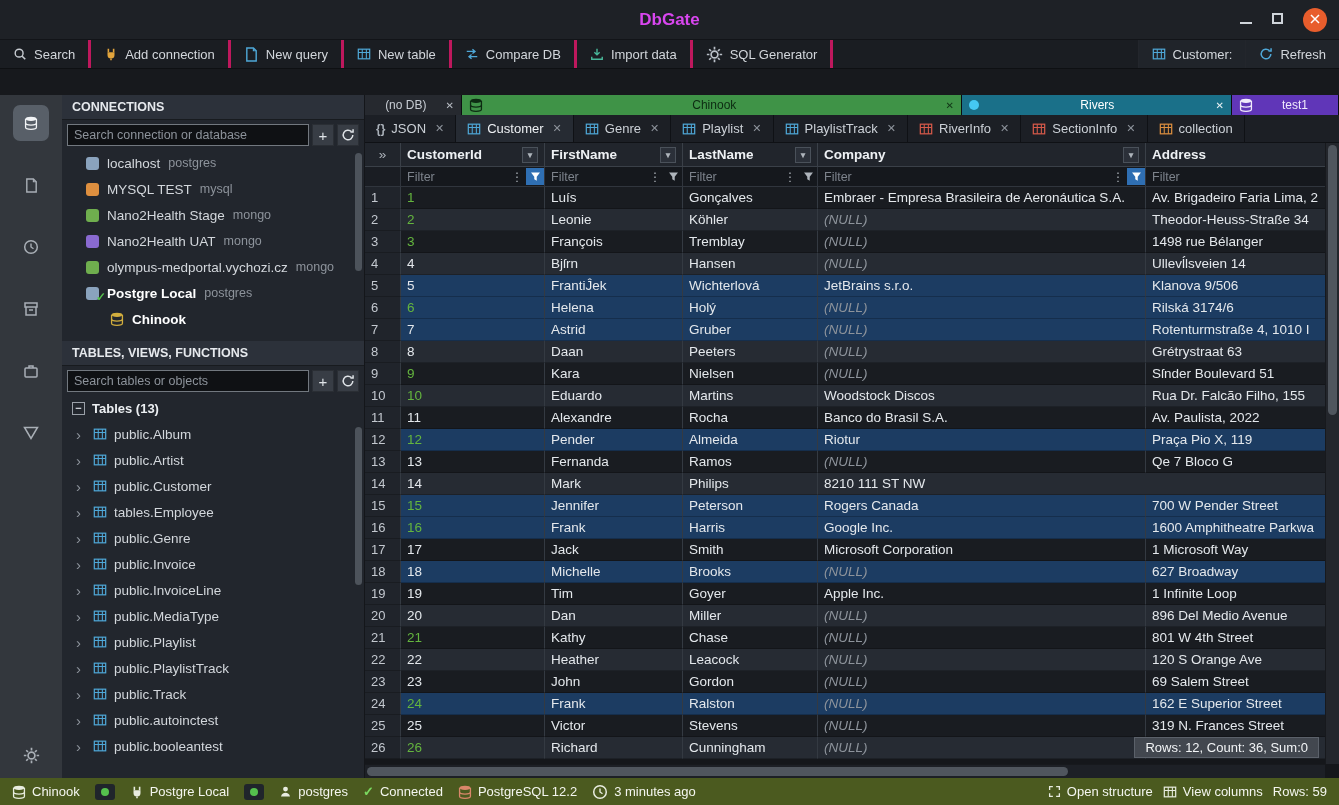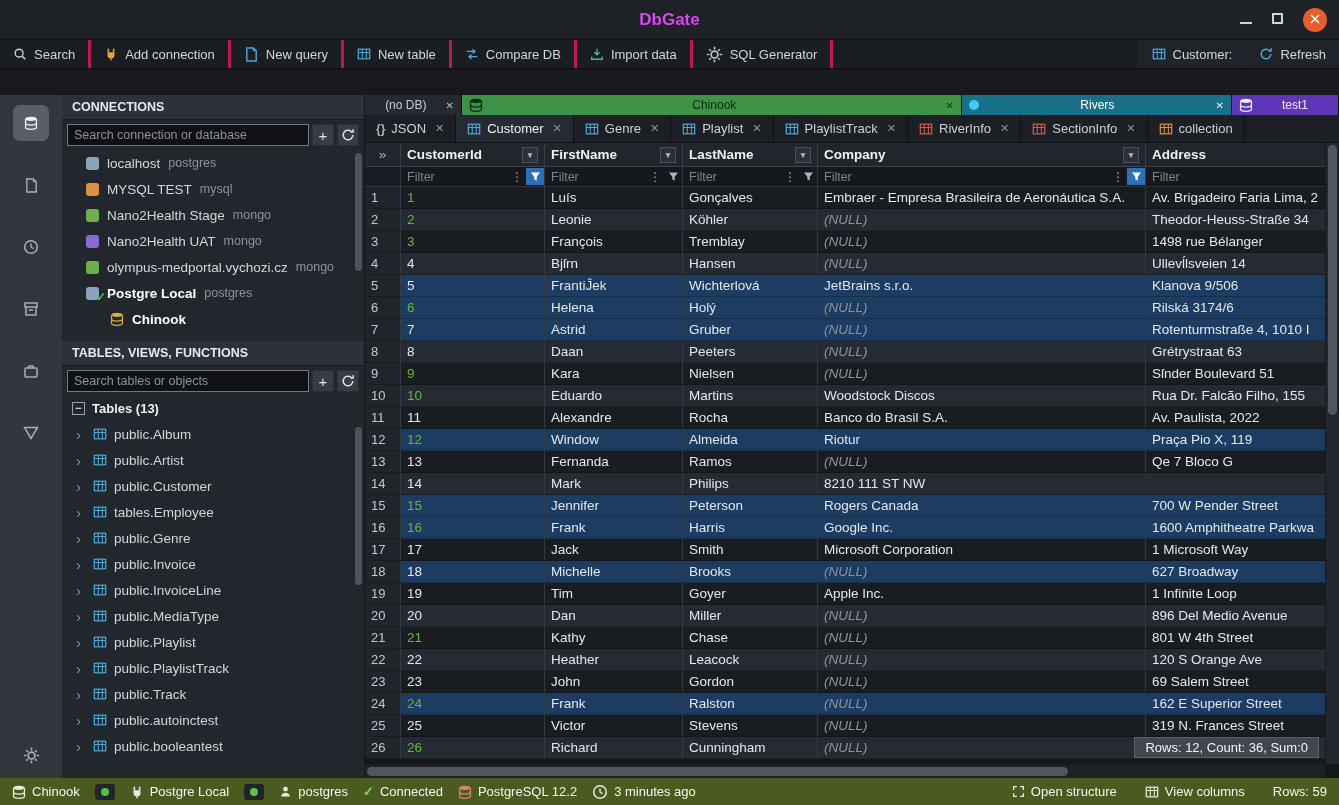--- a/index.html
+++ b/index.html
@@ -117,21 +117,21 @@
   .vthumb{ position:absolute; top:2px; left:2px; right:2px; height:270px; background:#50565e; border-radius:6px; }
   .hscrollbar{ position:absolute; left:0; right:14px; bottom:0; height:14px; background:#1d2026; border-top:1px solid #17191d; }
   .hthumb{ position:absolute; top:2px; bottom:2px; left:2px; width:73%; background:#50565e; border-radius:6px; }
   .sel-tooltip{ position:absolute; right:20px; bottom:20px; background:#42474f; border:1px solid #5b616a;
                 color:#f2f4f6; font-size:13px; padding:2px 10px; z-index:5; white-space:nowrap; }
 
   
   .statusbar{ position:absolute; bottom:0; left:0; width:100%; height:27px; background:#4b5a1f; display:flex;
               align-items:center; padding:0 12px; gap:15px; color:#f4f6ef; font-size:13px; }
   .sb-item{ display:flex; align-items:center; gap:6px; white-space:nowrap; }
-  .sb-right{ margin-left:auto; display:flex; gap:28px; }
+  .sb-right{ margin-left:auto; display:flex; gap:10px; }
   .badge{ width:20px; height:16px; background:#20252b; border-radius:3px; display:flex; align-items:center;
           justify-content:center; }
   .badge .dot{ width:8px; height:8px; border-radius:50%; background:#55c14d; }
 </style>
 </head>
 <body>
 
 <div class="app">
 
   <div class="titlebar">
@@ -896,21 +896,21 @@
               <div class="gcell last">
                 <span>Av. Paulista, 2022</span>
               </div>
             </div>
             <div class="grow sel">
               <div class="gcell gnum" style="width:36px">12</div>
               <div class="gcell" style="width:144px">
                 <span class="green">12</span>
               </div>
               <div class="gcell" style="width:138px">
-                <span>Window</span>
+                <span>Pender</span>
               </div>
               <div class="gcell" style="width:135px">
                 <span>Almeida</span>
               </div>
               <div class="gcell" style="width:328px">
                 <span>Riotur</span>
               </div>
               <div class="gcell last">
                 <span>Praça Pio X, 119</span>
               </div>

